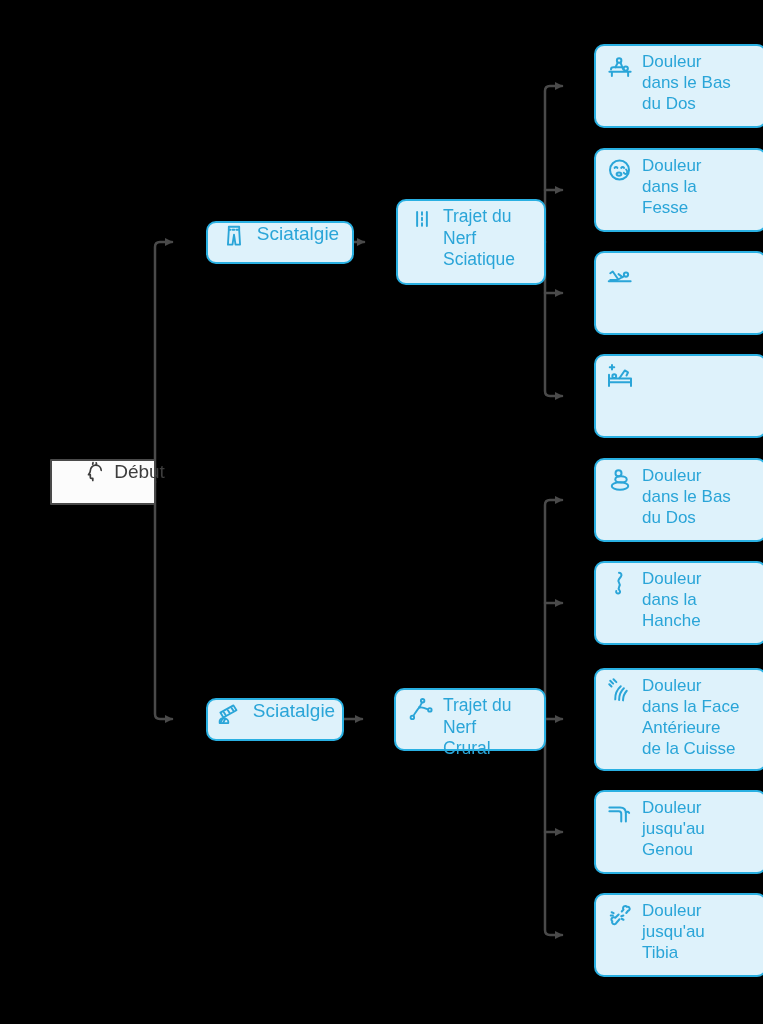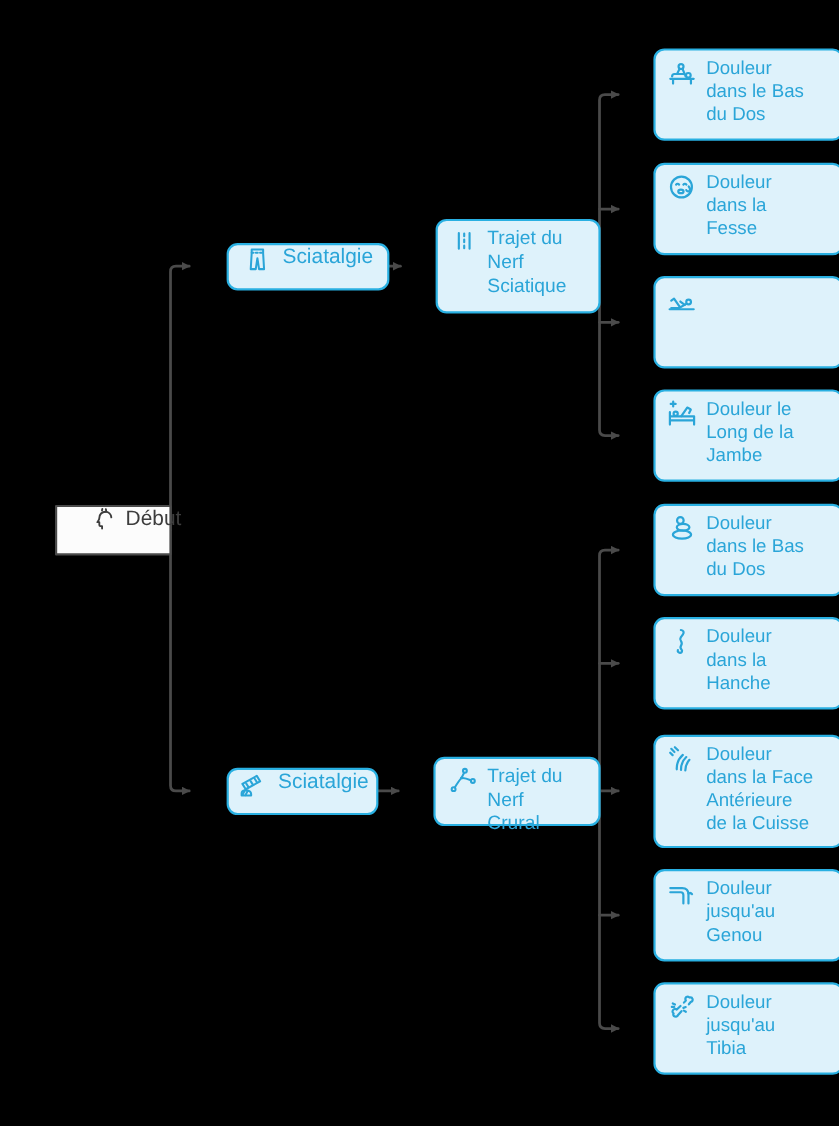--- a/index.html
+++ b/index.html
@@ -141,23 +141,20 @@
 
 <div class="node blue leaf" style="left:568px;top:354px;width:173px;height:84px;">
   <span class="icon">
     <svg width="30" height="30" viewBox="0 0 24 24" fill="none" stroke="currentColor" stroke-width="1.6" stroke-linecap="round" stroke-linejoin="round">
       <path d="M5.6 3.2v3.6M3.8 5h3.6"></path>
       <path d="M3.2 11v9M3.2 14h17.6v6M3.2 16.9h17.6"></path>
       <circle cx="7.4" cy="12.1" r="1.5"></circle>
       <path d="M11.5 13.8l4.3-6.2M15.8 7.6l2.4 1.3M17.2 11.6l1.2-2.4"></path>
     </svg>
   </span>
-  <span class="label">Douleur le
-Long de la
-Jambe</span>
 </div>
 
 <div class="node blue cat" style="left:180px;top:698px;width:138px;height:43px;">
   <span class="icon">
     <svg width="28" height="28" viewBox="0 0 24 24" fill="none" stroke="currentColor" stroke-width="1.6" stroke-linecap="round" stroke-linejoin="round">
       <path d="M4.6 10.8L15.8 4.6l2.6 4.2L7.2 15z"></path>
       <path d="M7.6 10.6l1.6 2.5M11 8.7l1.6 2.5M14.2 6.8l1.6 2.5"></path>
       <path d="M4 18.1c0-1.2 1-2.2 2.2-2.2h1.6c1.9 0 3.6 1.2 3.6 2.8v1.1H4z"></path>
       <path d="M6.4 15.9L4.8 19.3M8.8 16.1L7 19.6"></path>
     </svg>

